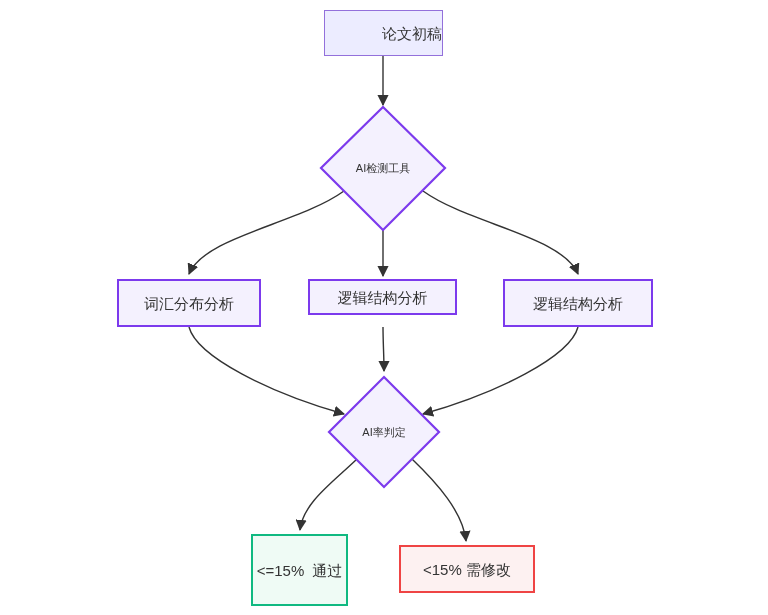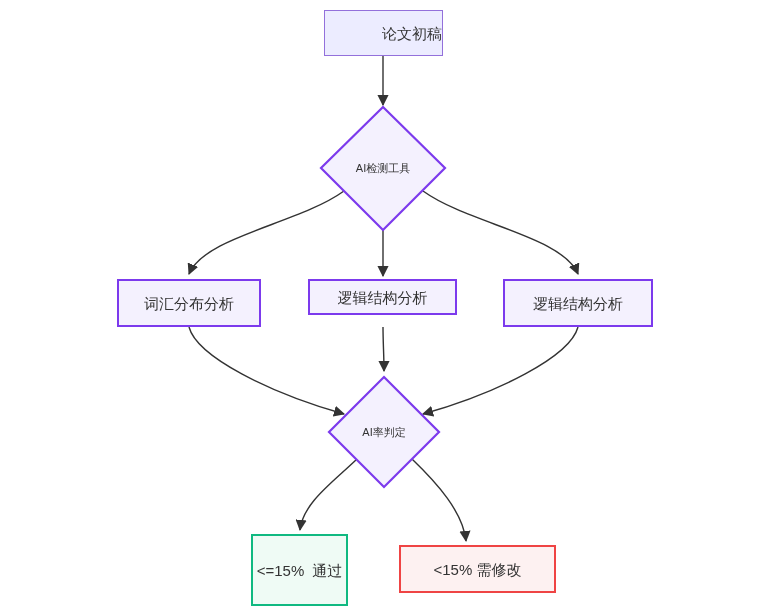--- a/index.html
+++ b/index.html
@@ -115,17 +115,17 @@
     <span>逻辑结构分析</span>
   </div>
 
   <div class="decision-label" style="left:384px; top:432px;">AI率判定</div>
 
   <div class="node node-pass" style="left:251px; top:534px; width:97px; height:72px;">
     <span>&lt;=15%</span>
     <span>通过</span>
   </div>
 
-  <div class="node node-fail" style="left:399px; top:545px; width:157px; height:48px;">
+  <div class="node node-fail" style="left:399px; top:545px; width:136px; height:48px;">
     <span>&lt;15% 需修改</span>
   </div>
 
 </div>
 
 </body></html>

